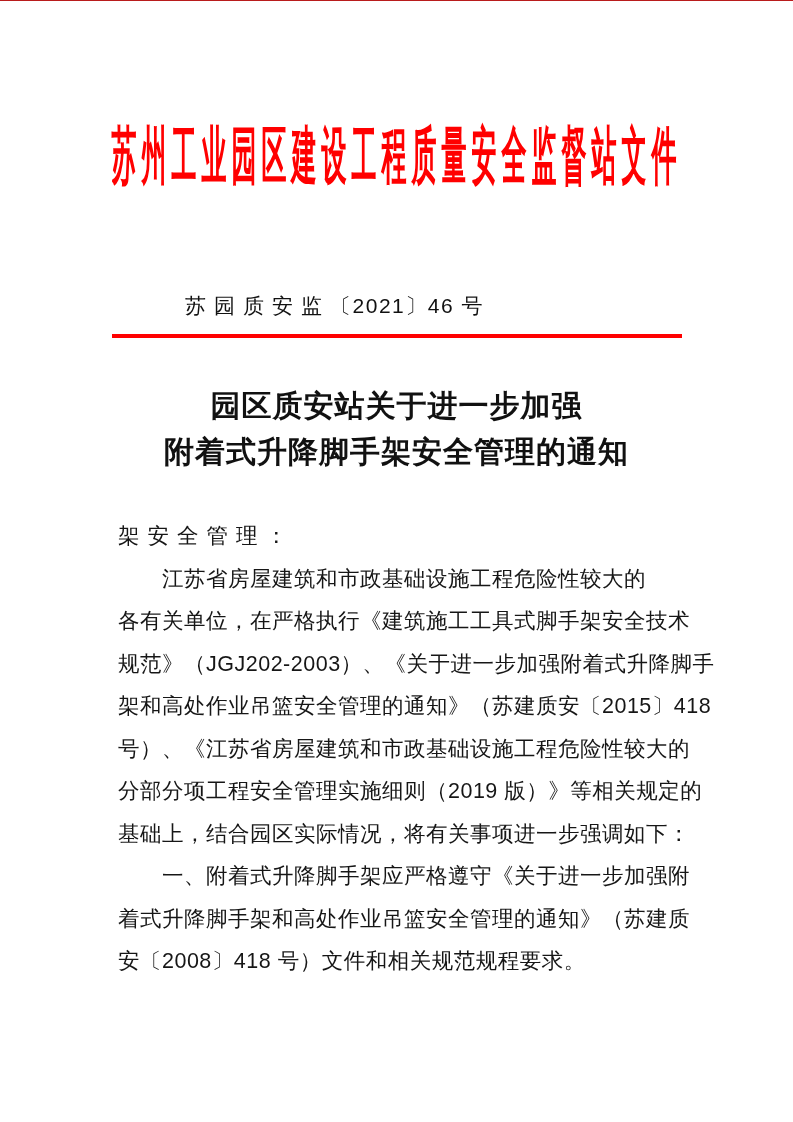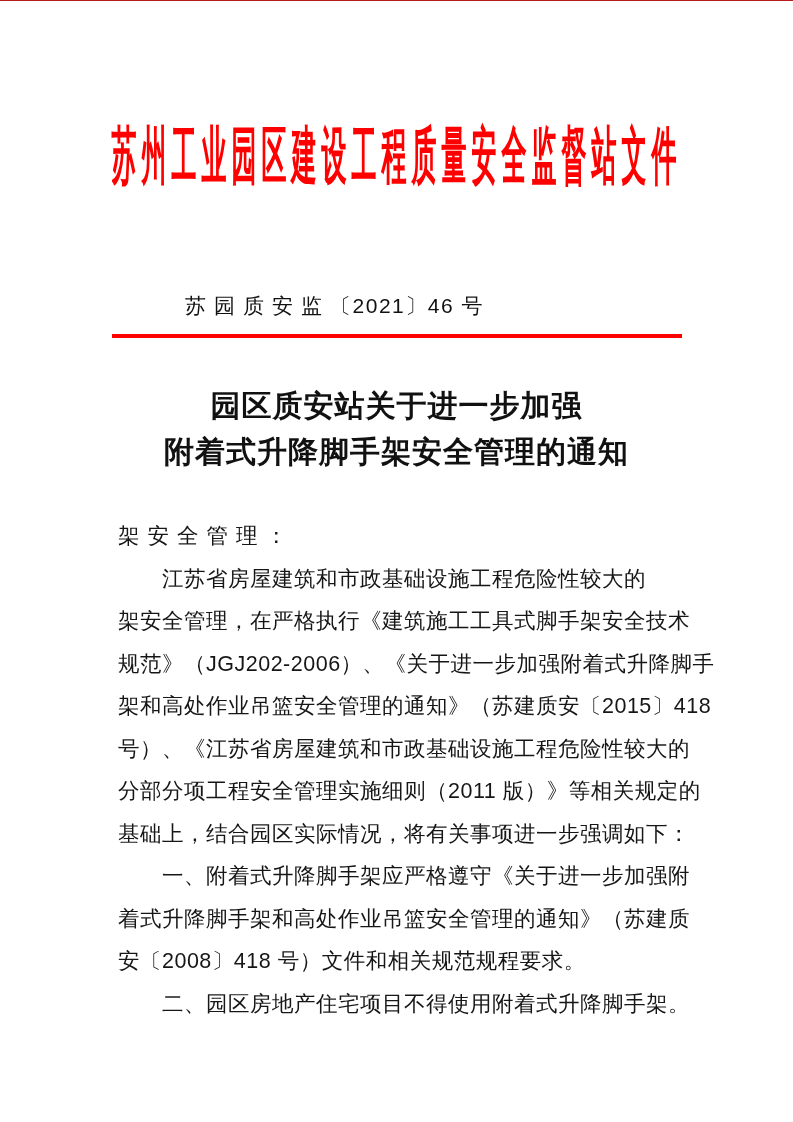--- a/index.html
+++ b/index.html
@@ -113,25 +113,24 @@
   <div class="red-line"></div>
 
   <div class="doc-title">
     <div>园区质安站关于进一步加强</div>
     <div>附着式升降脚手架安全管理的通知</div>
   </div>
 
   <div class="doc-body">
     <div class="body-line salutation">架安全管理：</div>
     <div class="body-line indent">江苏省房屋建筑和市政基础设施工程危险性较大的</div>
-    <div class="body-line">架安全管理，在严格执行《建筑施工工具式脚手架安全技术</div>
-    <div class="body-line">规范》（JGJ202-2006）、《关于进一步加强附着式升降脚手</div>
+    <div class="body-line">各有关单位，在严格执行《建筑施工工具式脚手架安全技术</div>
+    <div class="body-line">规范》（JGJ202-2003）、《关于进一步加强附着式升降脚手</div>
     <div class="body-line">架和高处作业吊篮安全管理的通知》（苏建质安〔2015〕418</div>
     <div class="body-line">号）、《江苏省房屋建筑和市政基础设施工程危险性较大的</div>
-    <div class="body-line">分部分项工程安全管理实施细则（2011 版）》等相关规定的</div>
+    <div class="body-line">分部分项工程安全管理实施细则（2019 版）》等相关规定的</div>
     <div class="body-line">基础上，结合园区实际情况，将有关事项进一步强调如下：</div>
     <div class="body-line indent">一、附着式升降脚手架应严格遵守《关于进一步加强附</div>
     <div class="body-line">着式升降脚手架和高处作业吊篮安全管理的通知》（苏建质</div>
     <div class="body-line">安〔2008〕418 号）文件和相关规范规程要求。</div>
-    <div class="body-line indent">二、园区房地产住宅项目不得使用附着式升降脚手架。</div>
   </div>
 
 </div>
 
 </body></html>

